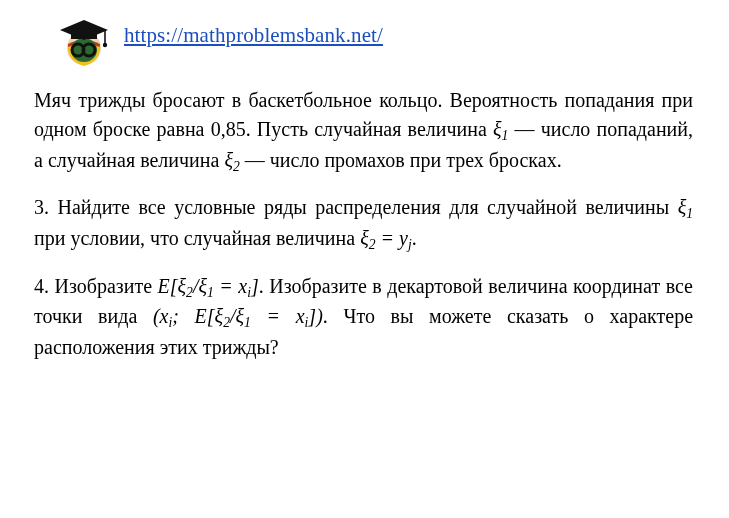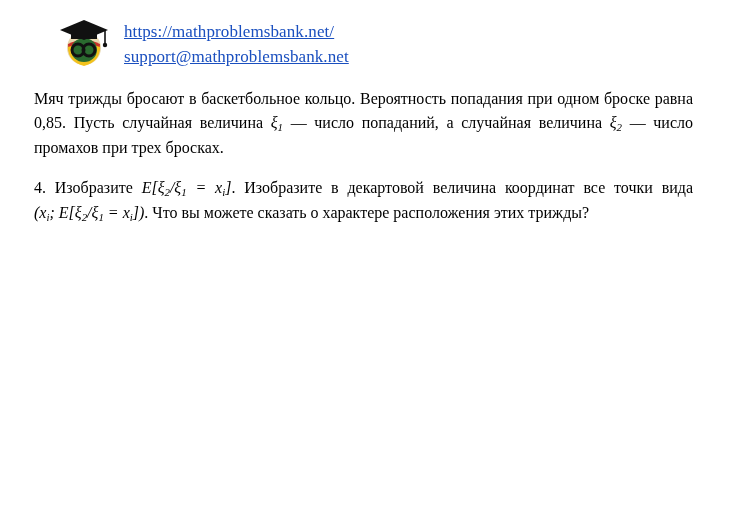--- a/index.html
+++ b/index.html
@@ -36,29 +36,29 @@
   }
   .links {
     padding-top: 6px;
     line-height: 1.45;
   }
   .links a {
     display: block;
     color: #1a4fbf;
     text-decoration: underline;
     font-family: "Liberation Serif", serif;
-    font-size: 17px;
+    font-size: 21px;
     letter-spacing: 0.1px;
   }
   .content {
     padding: 0 6px 0 4px;
   }
   p.para {
     margin: 0 0 17px 0;
-    font-size: 16px;
+    font-size: 20px;
     line-height: 1.46;
     text-align: justify;
     text-justify: inter-word;
   }
   p.intro {
     text-align: justify;
   }
   .mathvar {
     font-style: italic;
     font-family: "Liberation Serif", serif;
@@ -89,27 +89,27 @@
         <circle cx="20" cy="36" r="6" fill="none" stroke="#111" stroke-width="3"></circle>
         <circle cx="31" cy="36" r="6" fill="none" stroke="#111" stroke-width="3"></circle>
         <path d="M2 16 L26 6 L50 16 L26 26 Z" fill="#111111"></path>
         <rect x="13" y="18" width="26" height="7" fill="#111111"></rect>
         <path d="M47 16 L47 30" stroke="#111111" stroke-width="1.6" fill="none"></path>
         <circle cx="47" cy="31" r="2.2" fill="#111111"></circle>
       </svg>
     </div>
     <div class="links">
       <a href="#">https://mathproblemsbank.net/</a>
-      <a href="#">support@mathproblemsbank.net</a>
     </div>
   </div>
 
   <div class="content">
 
     <p class="para intro"><span>Мяч трижды бросают в баскетбольное кольцо. Вероятность попадания при одном броске равна 0,85. Пусть случайная величина </span><span class="mathvar nowrap"><span>ξ</span><sub>1</sub></span><span> — число попаданий, а случайная величина </span><span class="mathvar nowrap"><span>ξ</span><sub>2</sub></span><span> — число промахов при трех бросках.</span></p>
 
 
 
+    <p class="para"><span>3.</span><span> Найдите все условные ряды распределения для случайной величины </span><span class="mathvar nowrap">ξ<sub>1</sub></span><span> при условии, что случайная величина </span><span class="mathvar nowrap">ξ<sub>2</sub> = y<sub>j</sub></span><span>.</span></p>
 
     <p class="para"><span>4.</span><span> Изобразите </span><span class="mathvar nowrap">E[ξ<sub>2</sub>/ξ<sub>1</sub> = x<sub>i</sub>]</span><span>. Изобразите в декартовой величина координат все точки вида </span><span class="mathvar nowrap">(x<sub>i</sub>; E[ξ<sub>2</sub>/ξ<sub>1</sub> = x<sub>i</sub>])</span><span>. Что вы можете сказать о характере расположения этих трижды?</span></p>
 
   </div>
 </div>
 
 </body></html>

